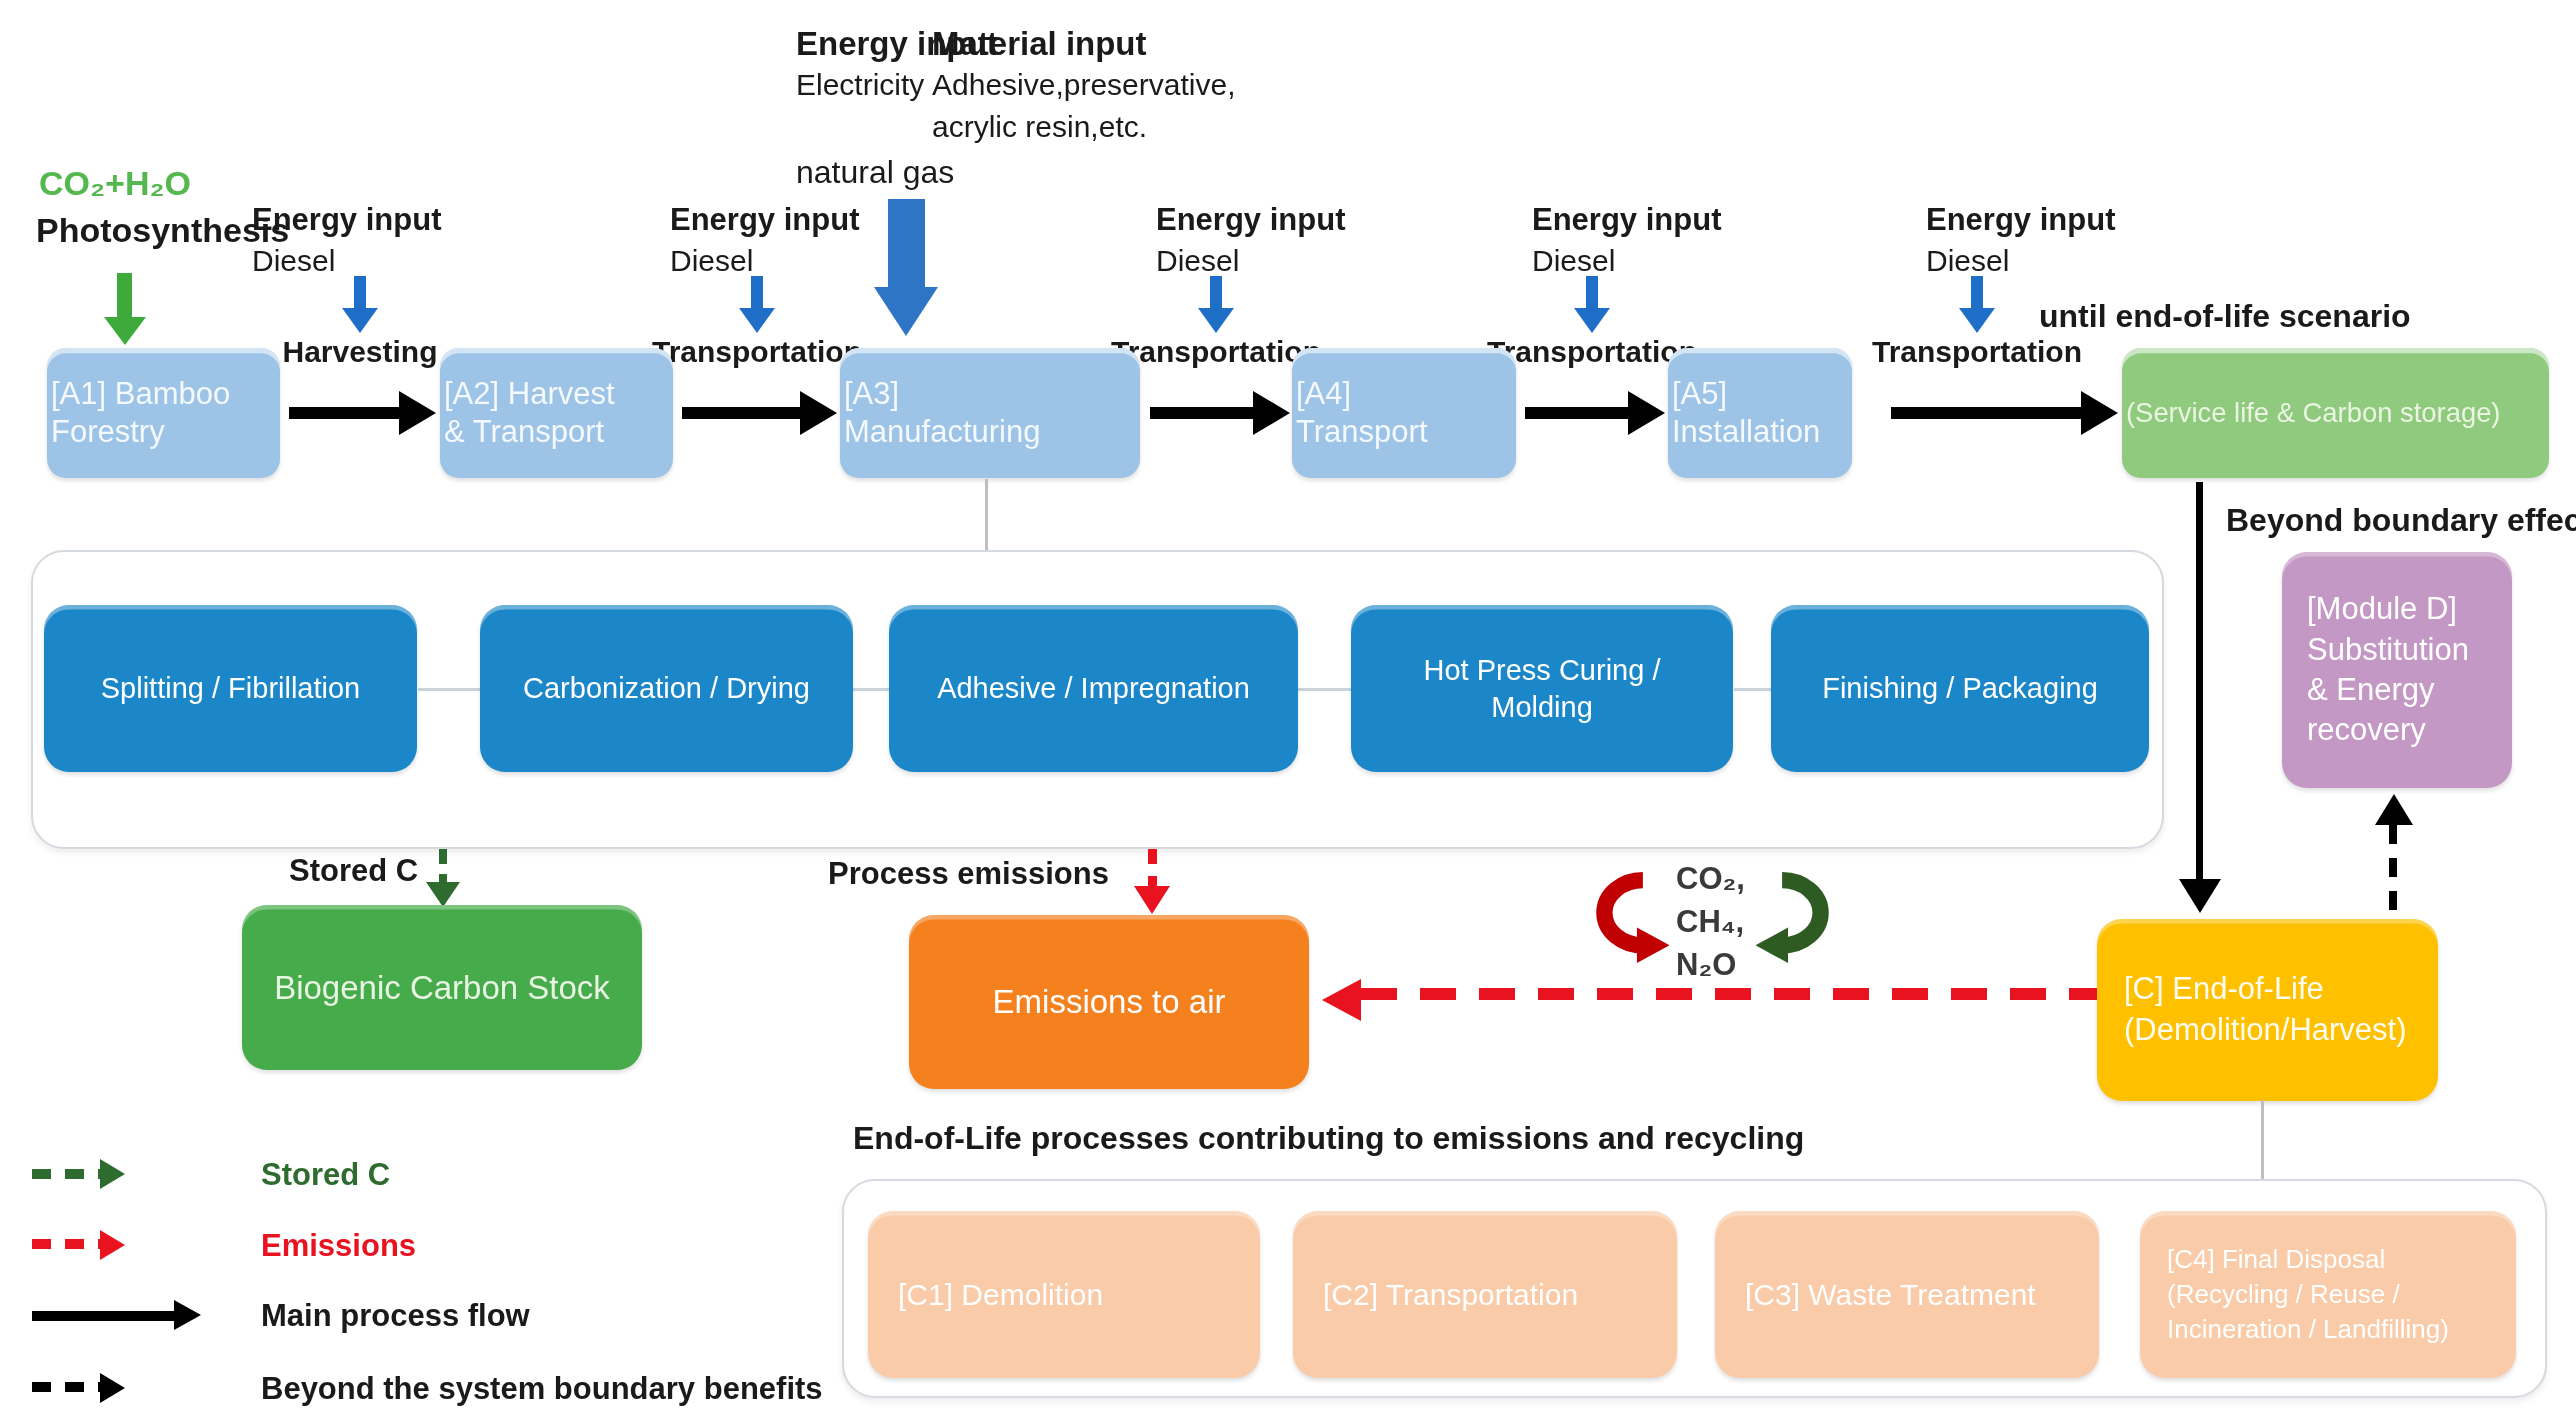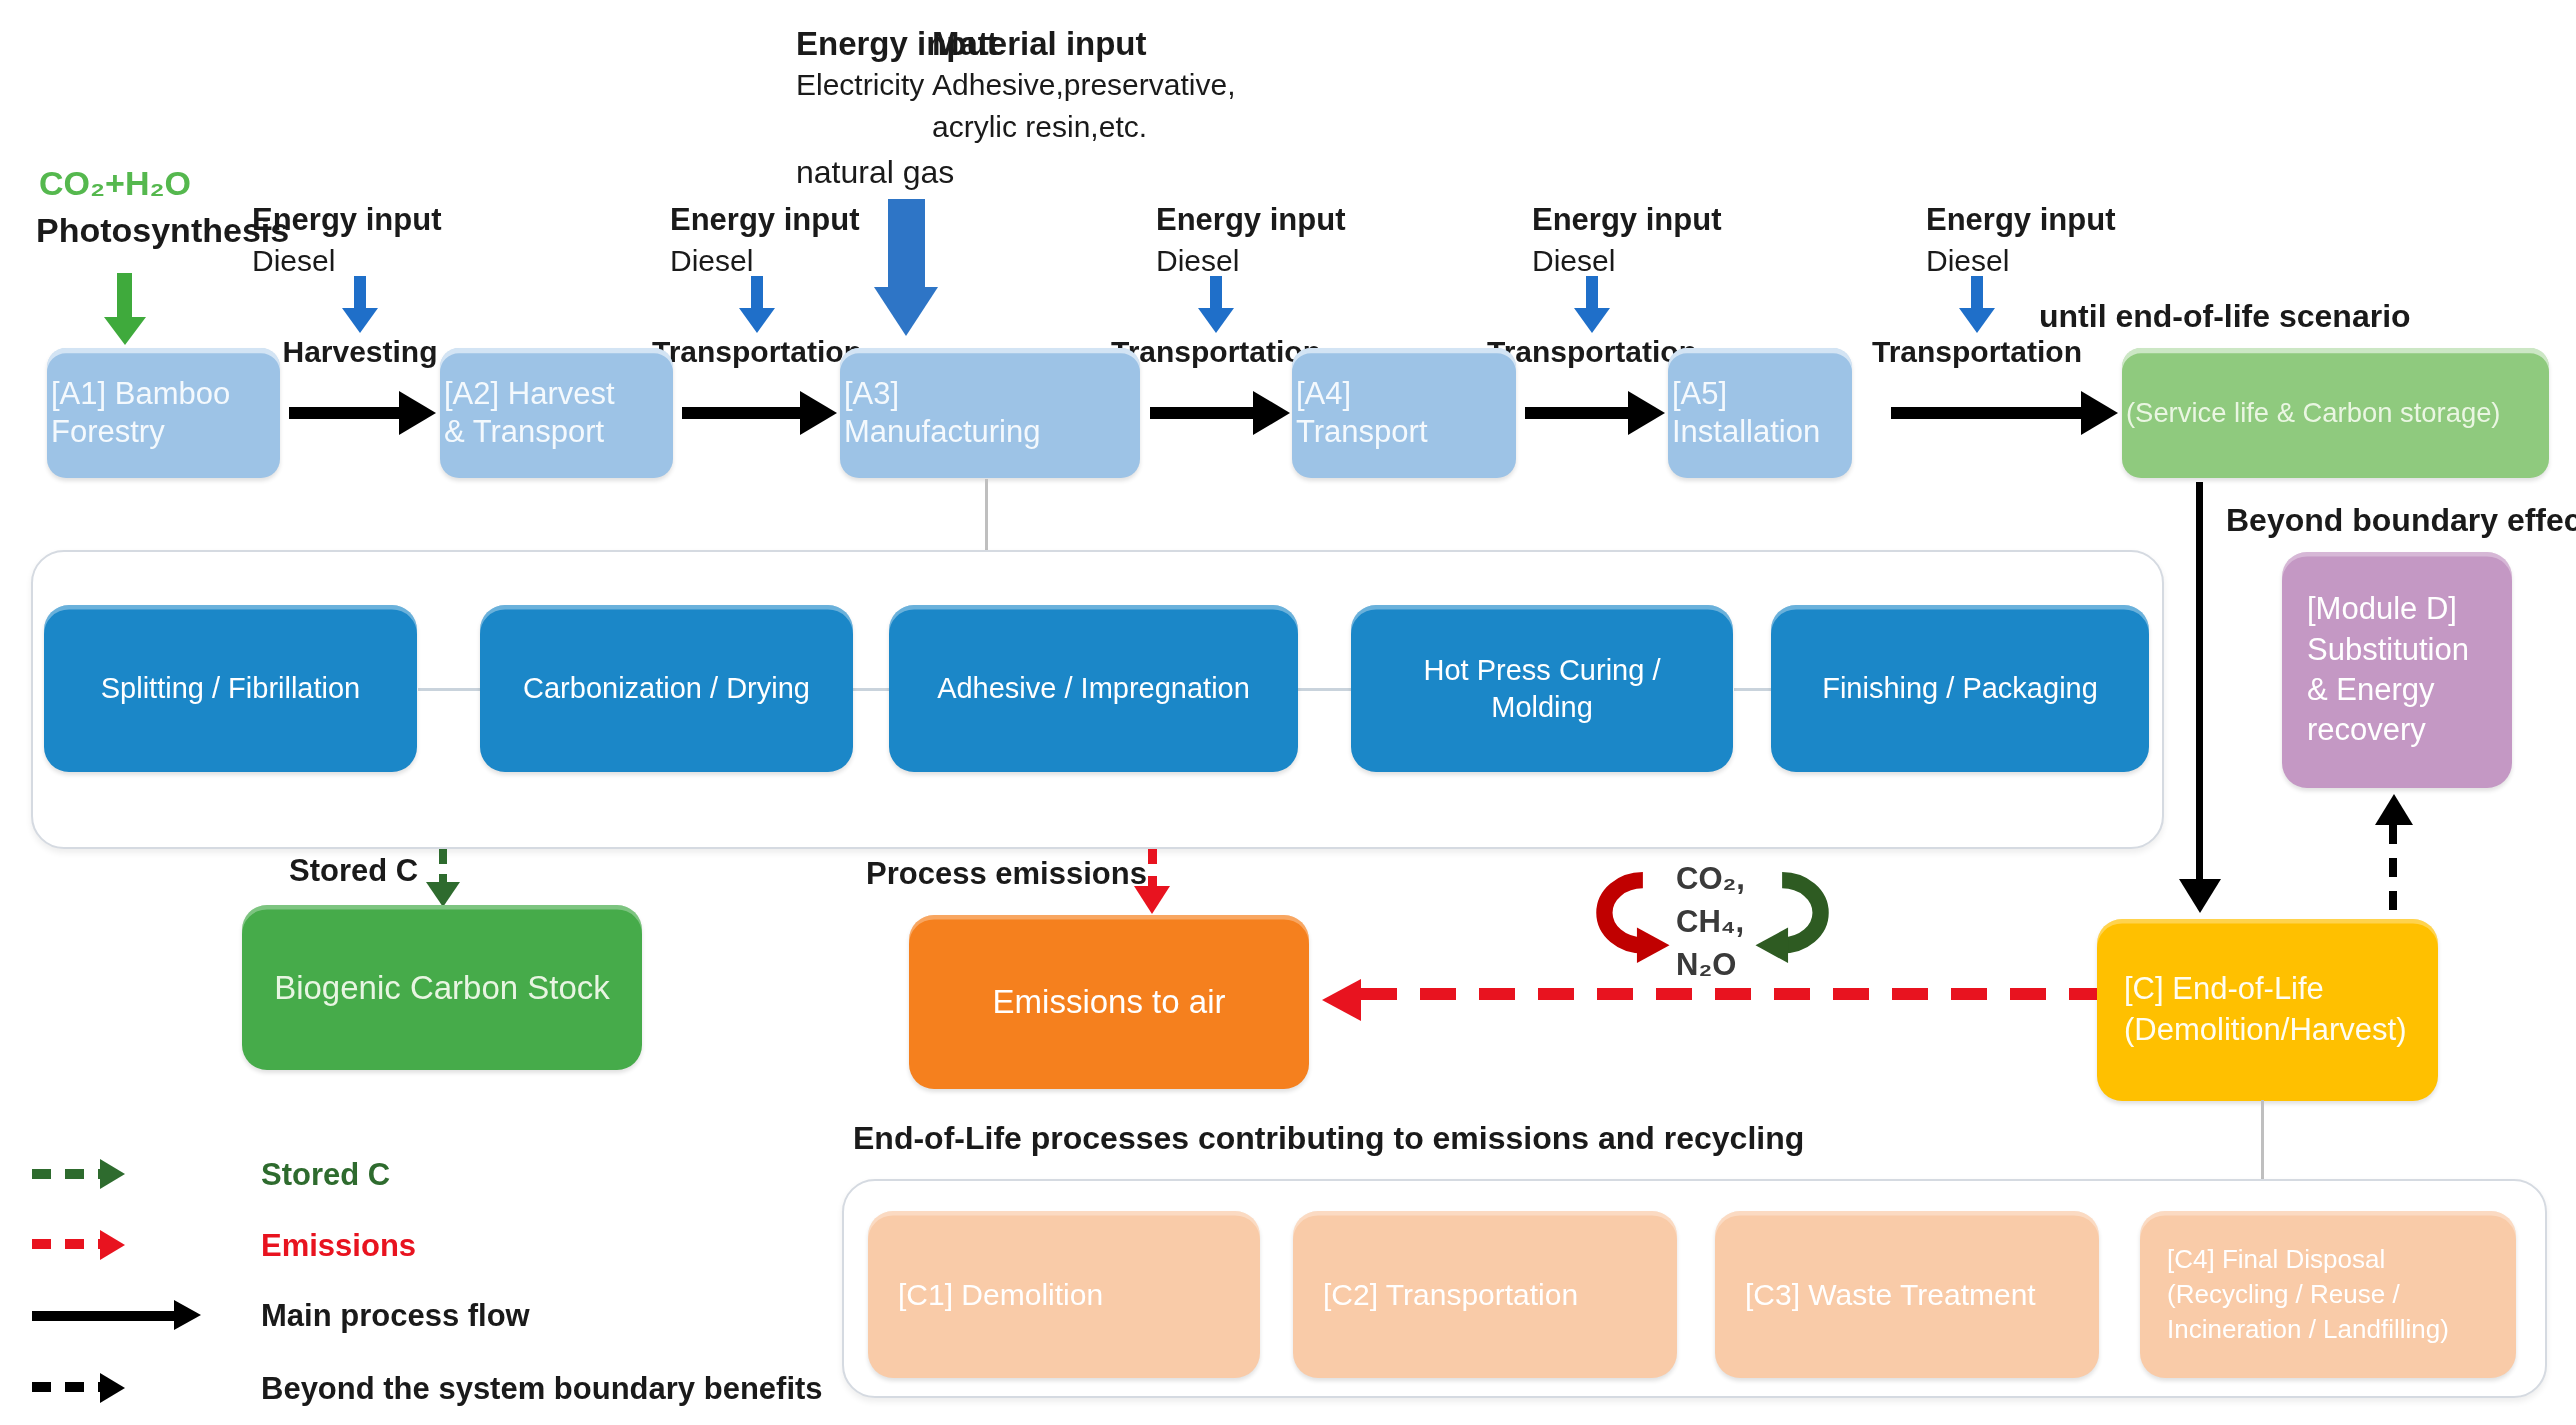--- a/index.html
+++ b/index.html
@@ -192,21 +192,21 @@
     <div>&amp; Energy</div>
     <div>recovery</div>
   </div>
   <div class="tri" style="left:2375px;top:794px;border-left:19px solid transparent;border-right:19px solid transparent;border-bottom:31px solid #000;"></div>
   <div class="vstem vdash-black" style="left:2389px;top:825px;height:93px;"></div>
 
   <div class="abs txt semi" style="left:289px;top:853px;font-size:31px;">Stored C</div>
   <div class="vstem vdash-green" style="left:439px;top:849px;height:36px;"></div>
   <div class="tri" style="left:426px;top:882px;border-left:17px solid transparent;border-right:17px solid transparent;border-top:25px solid #2E6B2E;"></div>
 
-  <div class="abs txt semi" style="left:828px;top:856px;font-size:31px;margin-left:38px;">Process emissions</div>
+  <div class="abs txt semi" style="left:828px;top:856px;font-size:31px;">Process emissions</div>
   <div class="vstem vdash-red" style="left:1148px;top:849px;height:40px;"></div>
   <div class="tri" style="left:1134px;top:886px;border-left:18px solid transparent;border-right:18px solid transparent;border-top:28px solid #E8131F;"></div>
 
   <div class="flatbox" style="left:242px;top:905px;width:400px;height:165px;background:#46AB4A;align-items:center;color:#e8f5e2;font-size:33px;">
     <div>Biogenic Carbon Stock</div>
   </div>
 
   <div class="flatbox" style="left:909px;top:915px;width:400px;height:174px;background:#F5801E;align-items:center;font-size:33px;">
     <div>Emissions to air</div>
   </div>

